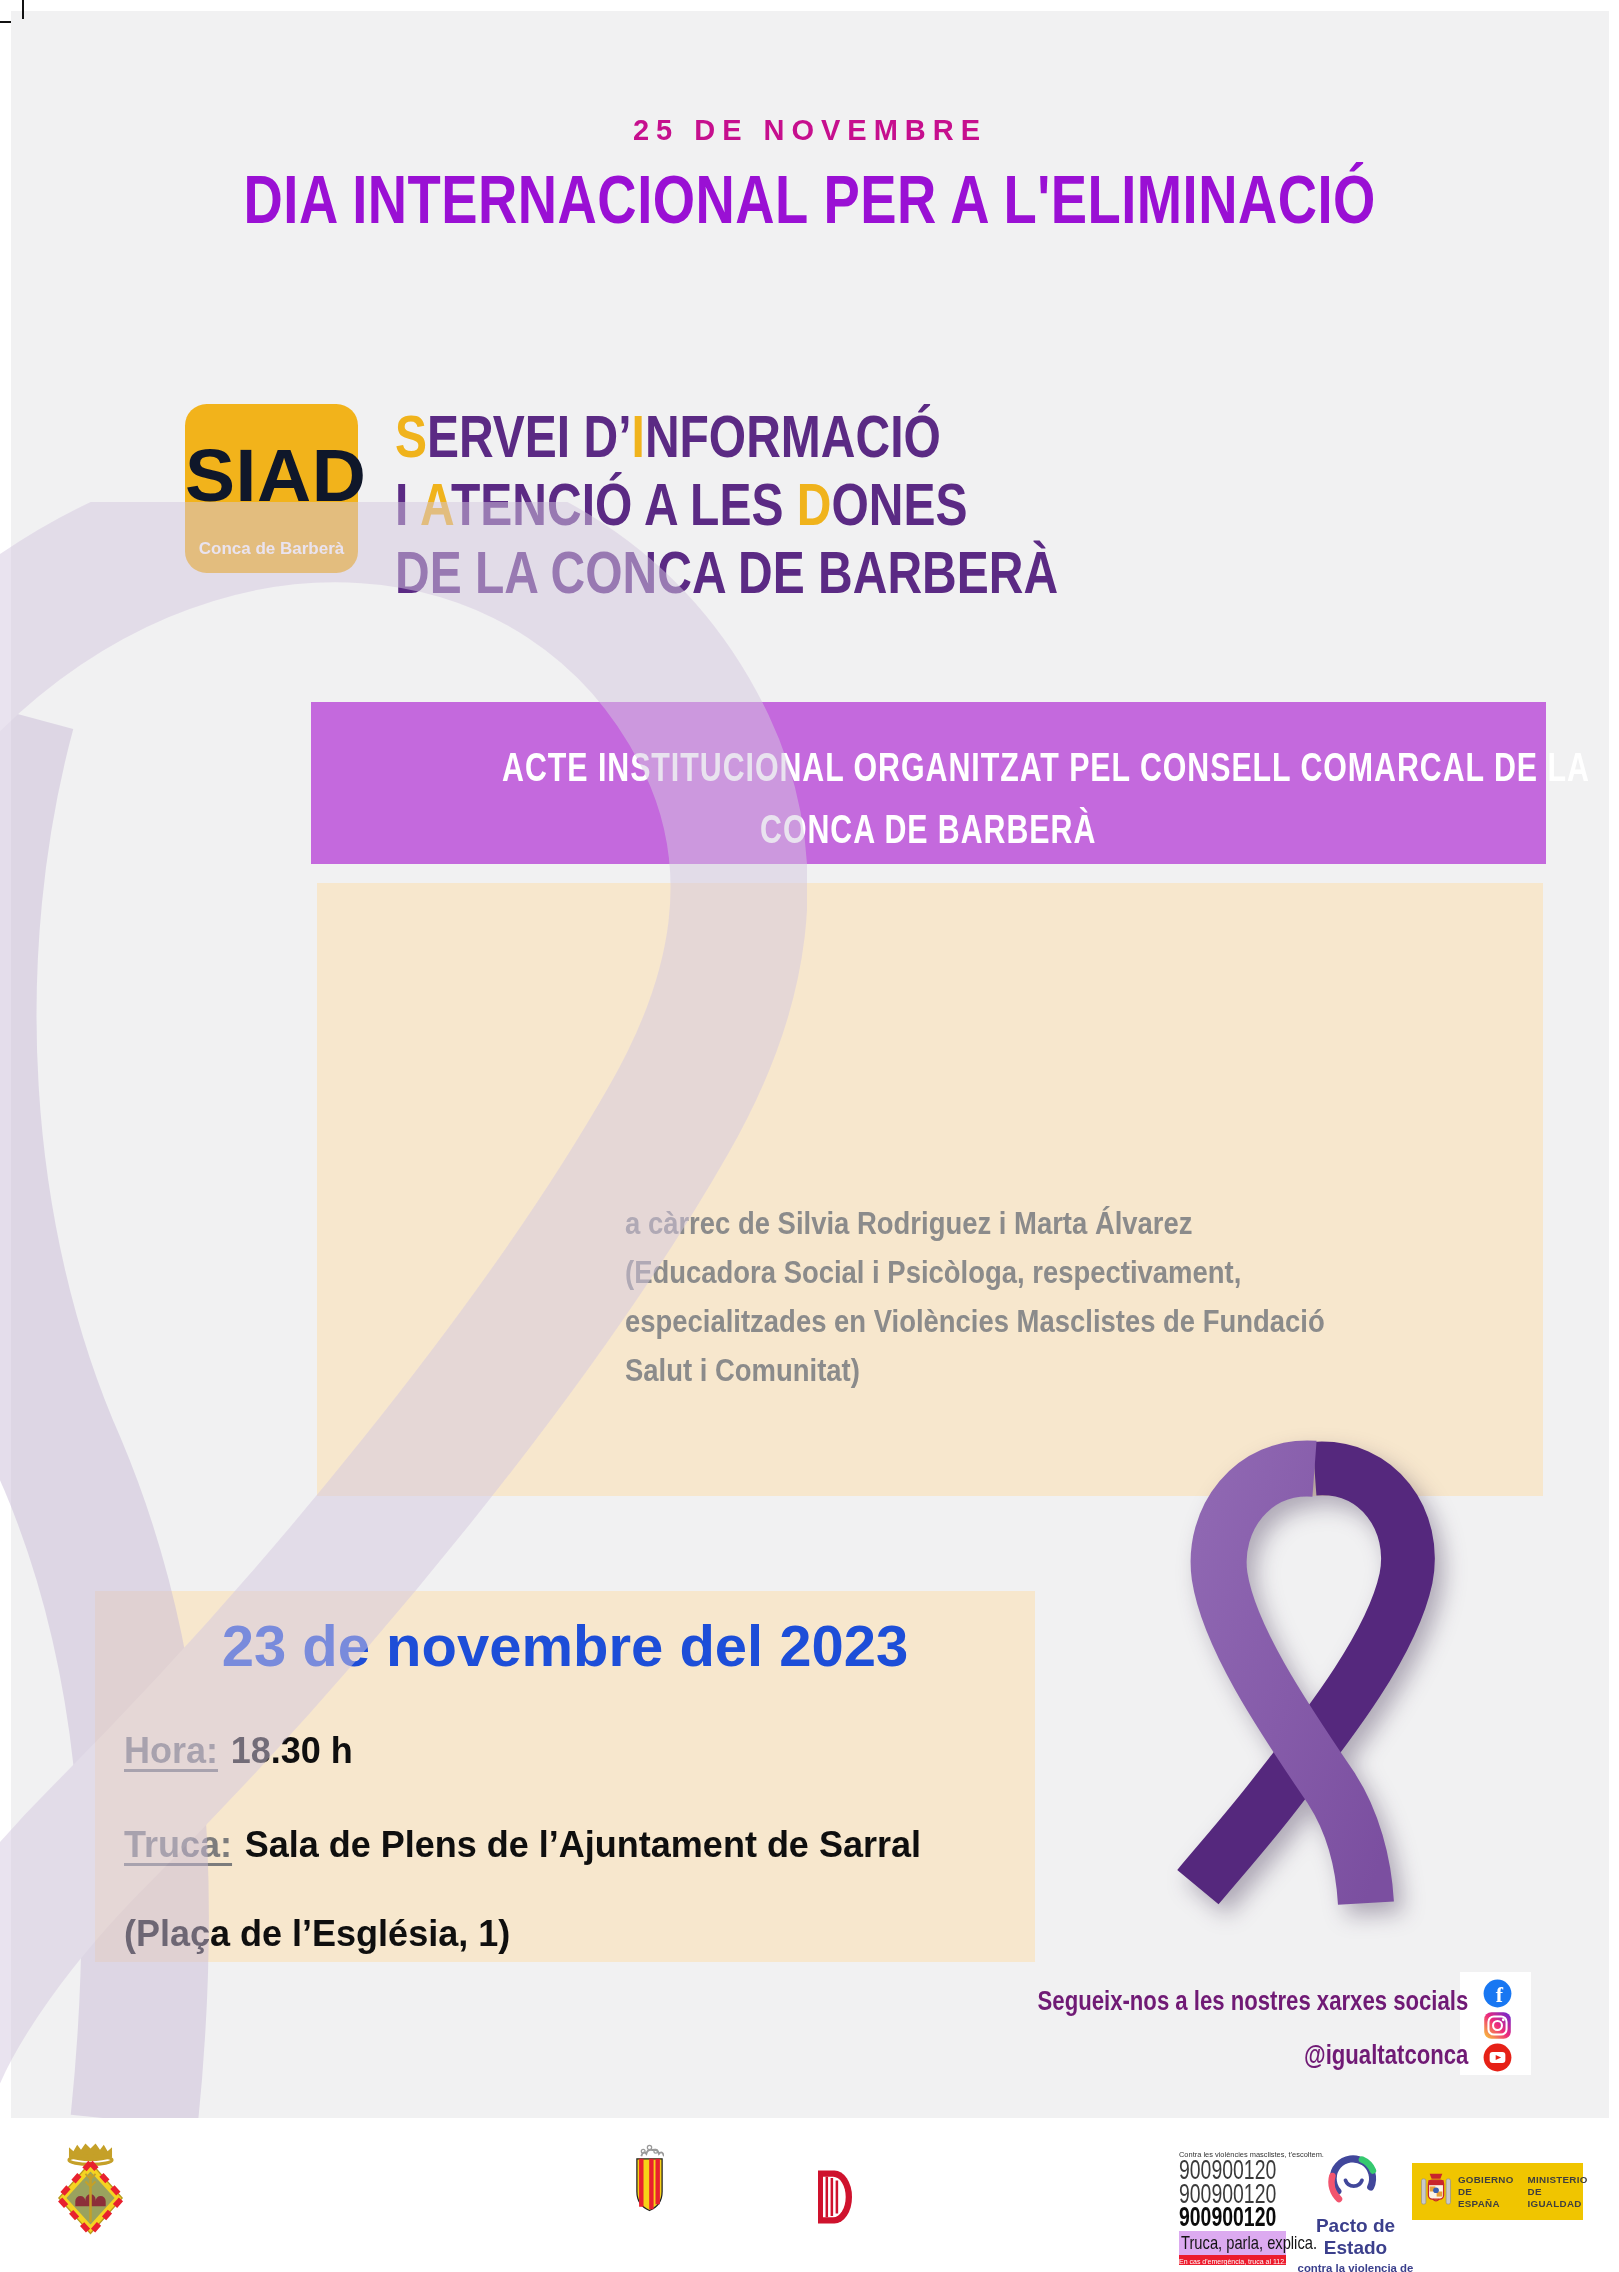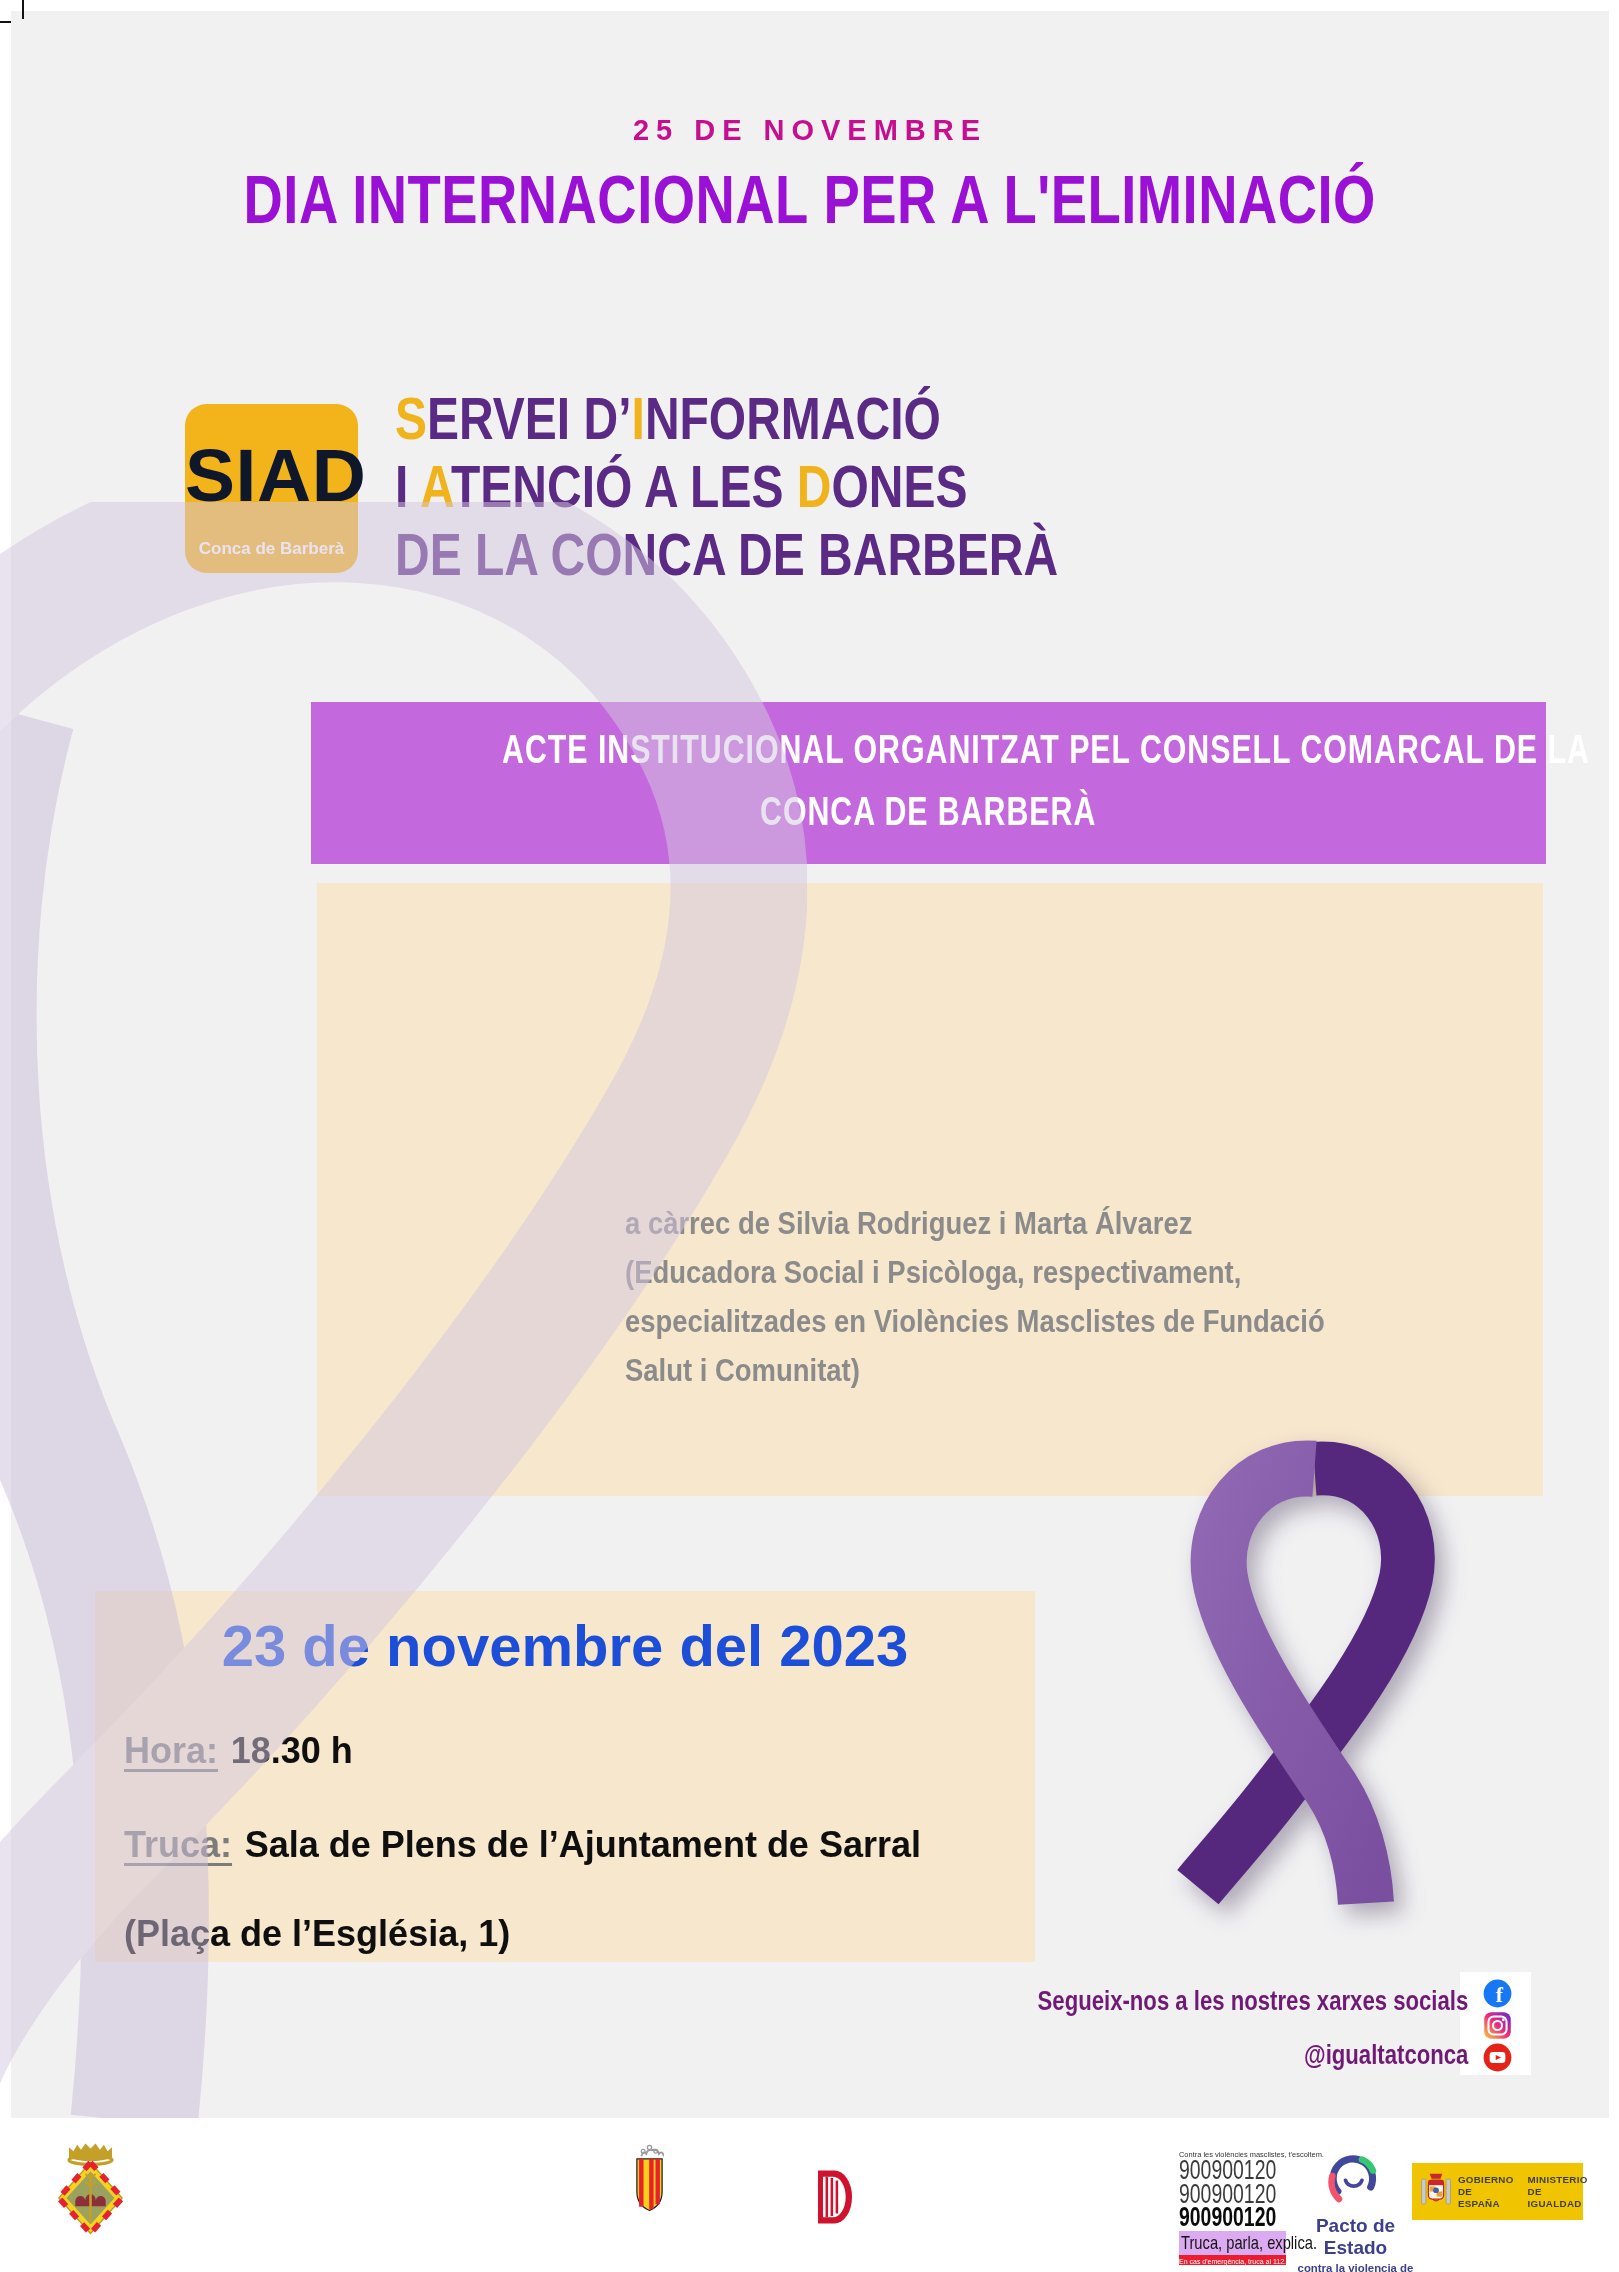--- a/index.html
+++ b/index.html
@@ -12,26 +12,26 @@
   .condL{display:inline-block;transform:scaleX(.8);transform-origin:left top;white-space:nowrap;}
   
   .mark{position:absolute;background:#111;}
   
   #kicker{top:114px;font-size:29px;font-weight:800;letter-spacing:7px;color:#c60f8e;z-index:2;}
   .title-line{font-size:68px;font-weight:800;color:#9a10d4;z-index:2;letter-spacing:0.6px;}
   
   #siad-badge{left:185px;top:404px;width:173px;height:169px;background:#f2b31b;border-radius:21.6px;z-index:2;}
   #siad-badge .t{position:absolute;top:28px;width:100%;text-align:center;font-size:75px;font-weight:800;color:#0f172a;letter-spacing:0.6px;}
   #siad-badge .s{position:absolute;top:135px;width:100%;text-align:center;font-size:17px;font-weight:700;color:#ffffff;}
-  #siad-text{left:395px;top:385px;z-index:2;font-size:60px;font-weight:800;line-height:68px;color:#5b2a84;}
+  #siad-text{left:395px;top:403px;z-index:2;font-size:60px;font-weight:800;line-height:68px;color:#5b2a84;}
   #siad-text .y{color:#f0b31c;}
   
   #banner{left:311px;top:702px;width:1235px;height:162px;background:#c469dd;z-index:2;}
   #banner .ln{width:100%;text-align:center;font-size:41px;font-weight:700;color:#ffffff;line-height:62px;}
-  #banner .pad{padding-top:16px;}
+  #banner .pad{padding-top:16px;margin-top:18px;}
   .bannerCond{display:inline-block;transform:scaleX(.74);transform-origin:center center;white-space:nowrap;letter-spacing:1.3px;}
   
   #program-box{left:317px;top:883px;width:1226px;height:613px;background:#f7e7cd;z-index:2;}
   .bullet-line{position:absolute;left:356px;width:1340px;transform:scaleX(.8);transform-origin:left top;
                font-size:37px;font-weight:700;color:#2d2d2d;letter-spacing:5.7px;}
   #bullet2{top:1049px;}
   #bullet2 .j{text-align:justify;text-align-last:justify;}
   #bullet2 .l2{padding-left:37px;margin-top:23px;letter-spacing:5.1px;}
   #speakers{left:625px;top:1199px;transform:scaleX(.9);transform-origin:left top;z-index:2;
             font-size:30.5px;font-weight:700;color:#8b8b8b;line-height:49px;}

